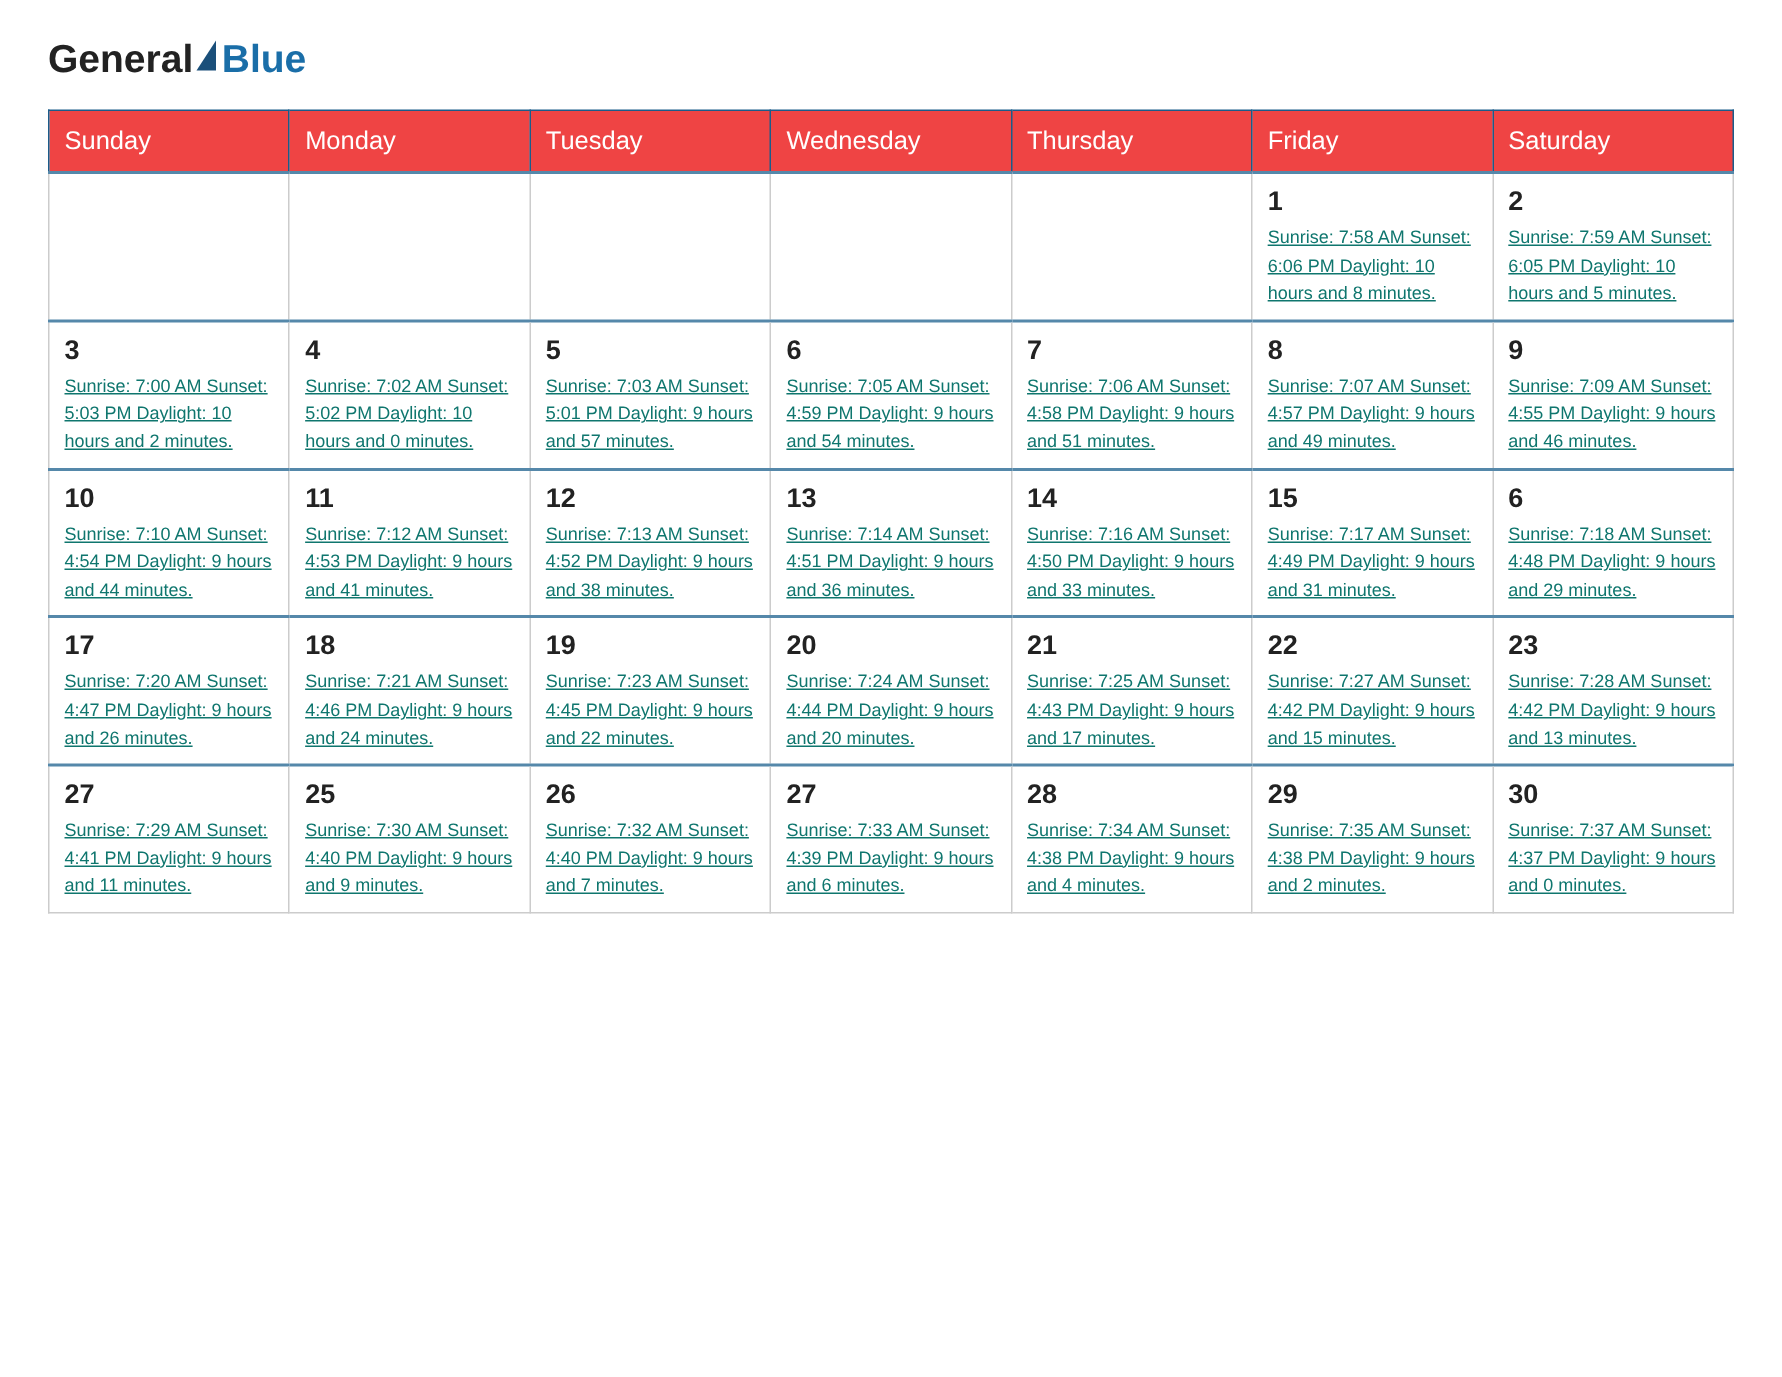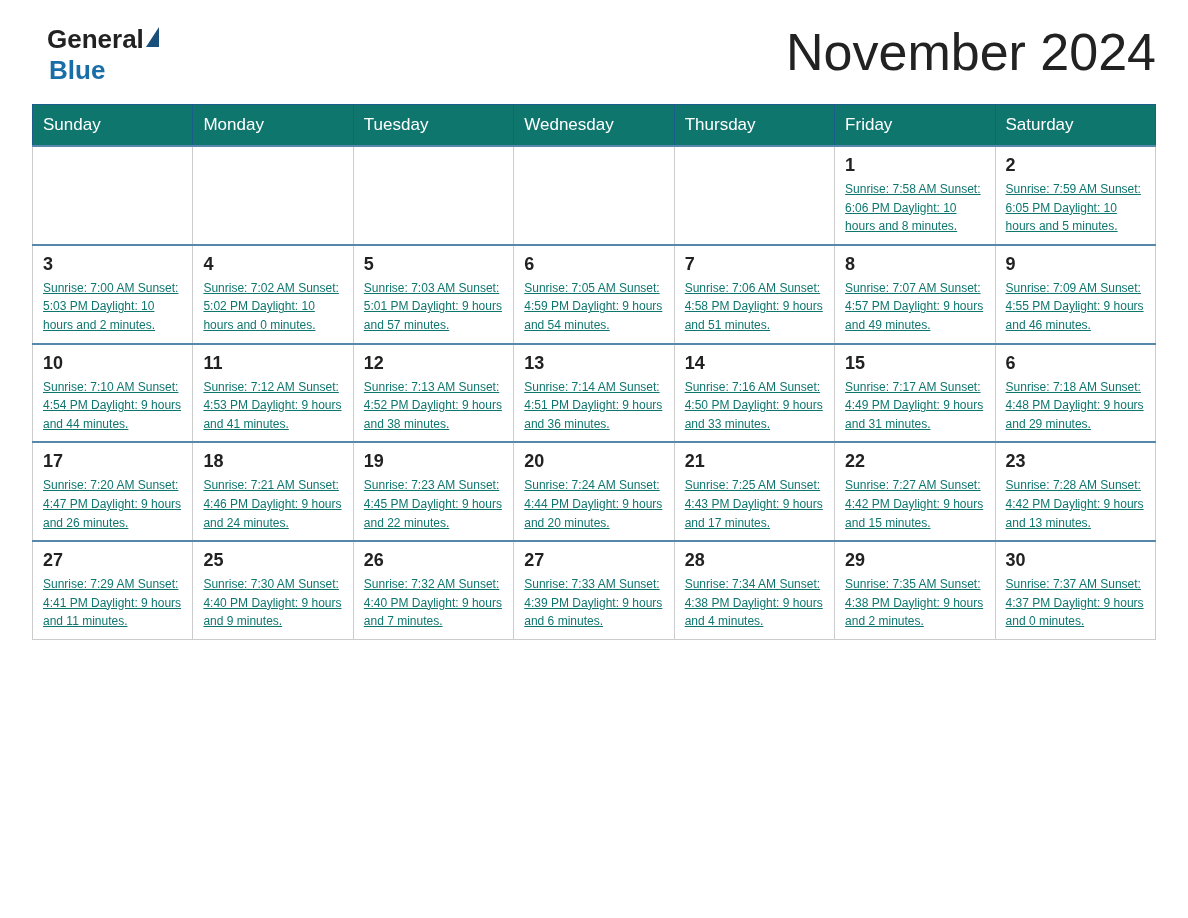--- a/index.html
+++ b/index.html
@@ -11,23 +11,22 @@
       min-height: 918px;
     }
     .header {
       display: flex;
       justify-content: space-between;
       align-items: flex-start;
       margin-bottom: 18px;
     }
     .logo {
       display: flex;
-      flex-direction: column;
+      flex-direction: row;
       align-items: flex-start;
-      margin-left: 15px;
     }
     .title-section {
       text-align: right;
     }
     .month-title {
       font-size: 52px;
       font-weight: 300;
       color: #222;
       line-height: 1.1;
     }
@@ -35,21 +34,21 @@
       font-size: 20px;
       color: #444;
       margin-top: 4px;
     }
     .calendar {
       width: 100%;
       border-collapse: collapse;
       border: 1px solid #bbb;
     }
     .calendar th {
-      background: #0f766e;
+      background: #ef4444;
       color: #fff;
       font-size: 17px;
       font-weight: normal;
       padding: 10px 10px;
       text-align: left;
       border: 1px solid #1a5c8a;
     }
     .calendar td {
       vertical-align: top;
       padding: 8px 10px;
@@ -122,21 +121,20 @@
   <div class="logo">
     <div class="logo-wrapper">
       <span class="logo-text-general">General</span>
       <span class="logo-icon"></span>
     </div>
     <div class="logo-bottom">
       <span class="logo-text-blue">Blue</span>
     </div>
   </div>
   <div class="title-section">
-    <div class="month-title">November 2024</div>
   </div>
 </div>
 
 <table class="calendar">
   <thead>
     <tr id="weekday-header">
     <th>Sunday</th>
         <th>Monday</th>
         <th>Tuesday</th>
         <th>Wednesday</th>

